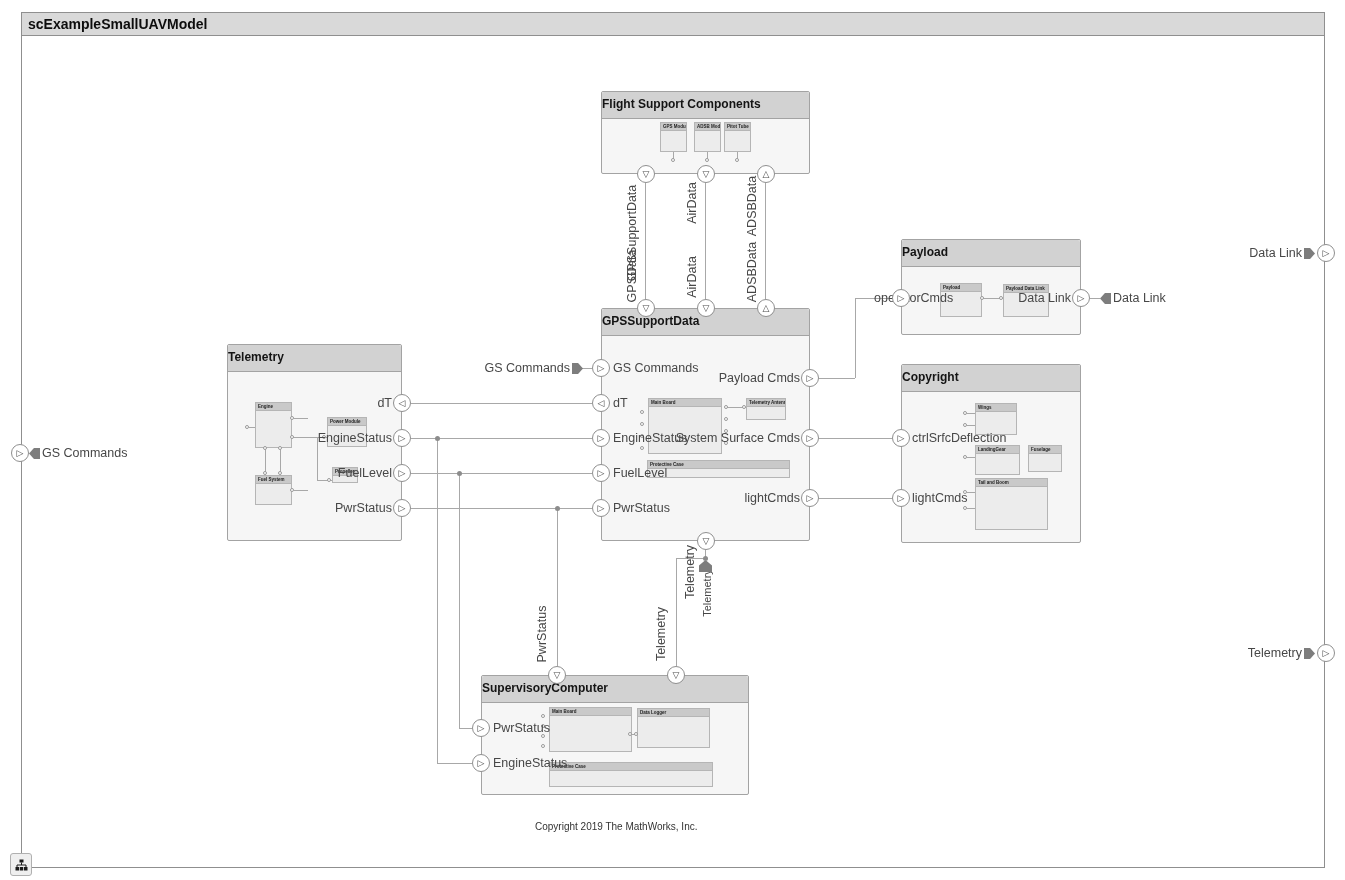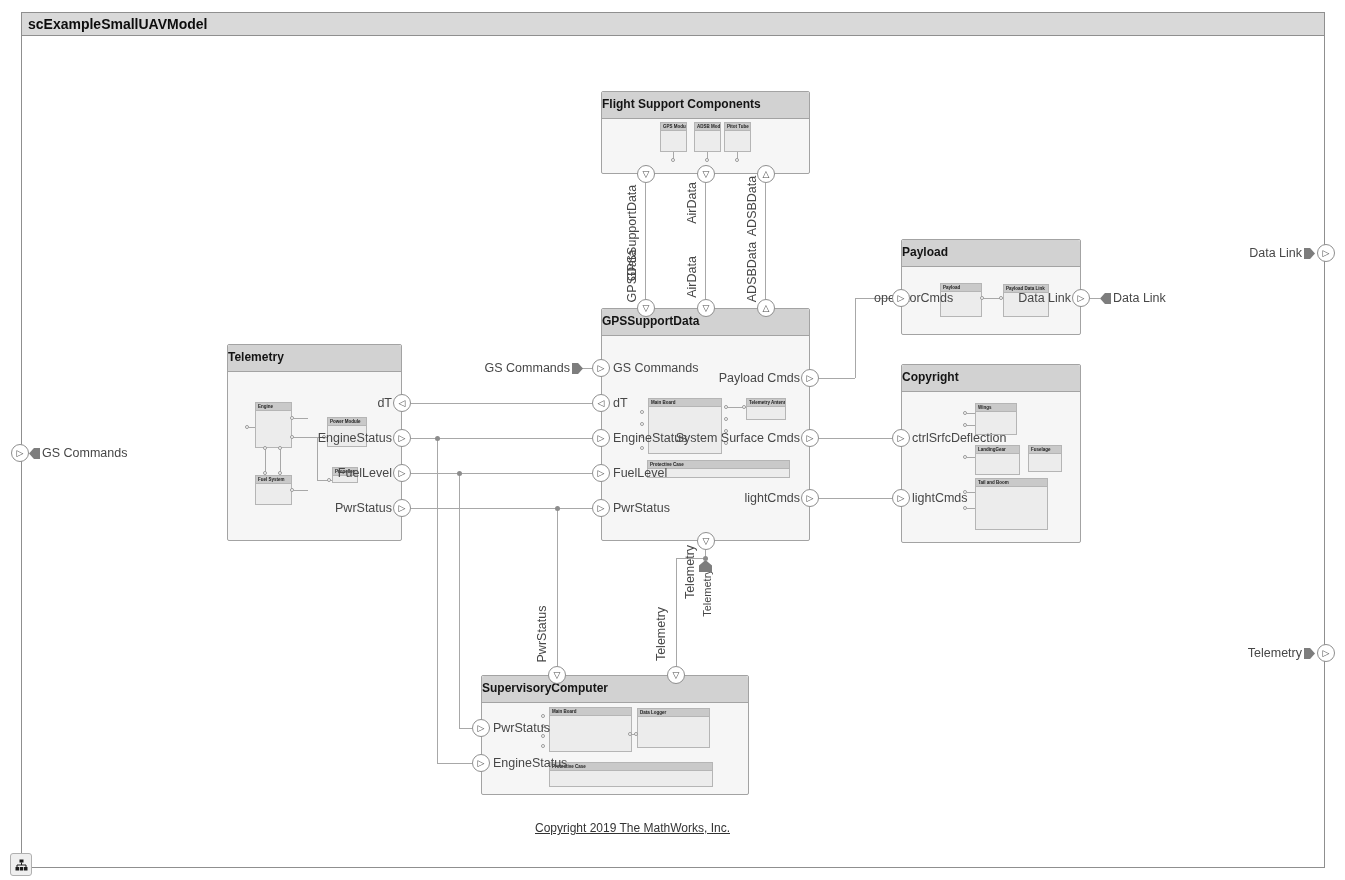--- a/index.html
+++ b/index.html
@@ -26,21 +26,21 @@
     height:14px;line-height:14px;transform:rotate(-90deg);}
   .nub{position:absolute;width:4px;height:4px;border:1px solid #9a9a9a;border-radius:50%;
     background:#fff;box-sizing:border-box;}
   .dot{position:absolute;width:5px;height:5px;background:#8c8c8c;border-radius:50%;z-index:4;}
   .pent{position:absolute;background:#7d7d7d;}
   .pR{clip-path:polygon(0 0,55% 0,100% 50%,55% 100%,0 100%);}
   .pL{clip-path:polygon(100% 0,45% 0,0 50%,45% 100%,100% 100%);}
   .pU{clip-path:polygon(50% 0,100% 45%,100% 100%,0 100%,0 45%);}
   #browserbtn{position:absolute;left:10px;top:853px;width:20px;height:21px;background:#efefef;
     border:1px solid #b0b0b0;border-radius:3px;display:flex;align-items:center;justify-content:center;}
-  #copyright{position:absolute;left:535px;top:821px;font-size:12px;color:#333;text-decoration:underline;}
+  #copyright{position:absolute;left:535px;top:821px;font-size:10px;color:#333;}
 </style>
 </head>
 <body>
 
 <div id="frame">
   <div id="titlebar">
     <span>scExampleSmallUAVModel</span>
   </div>
 </div>
 

